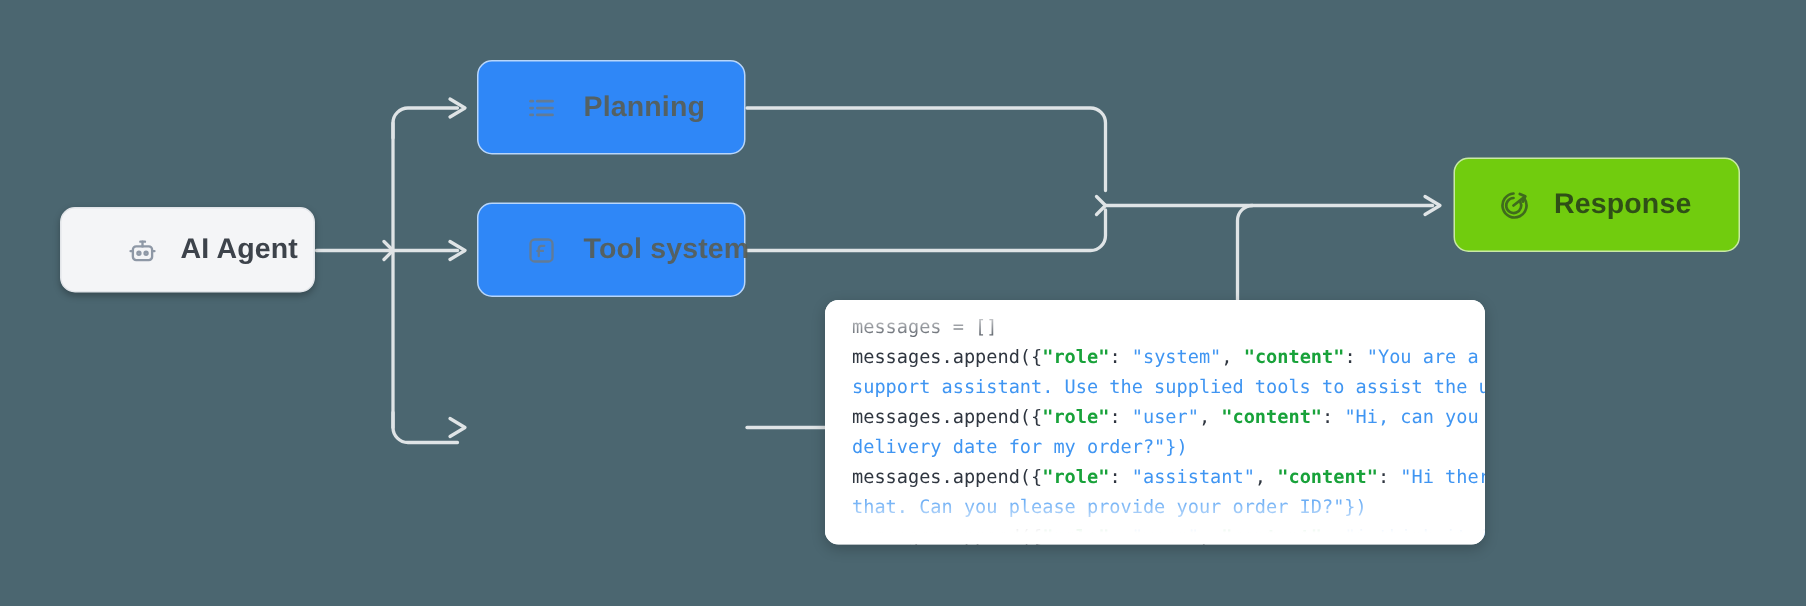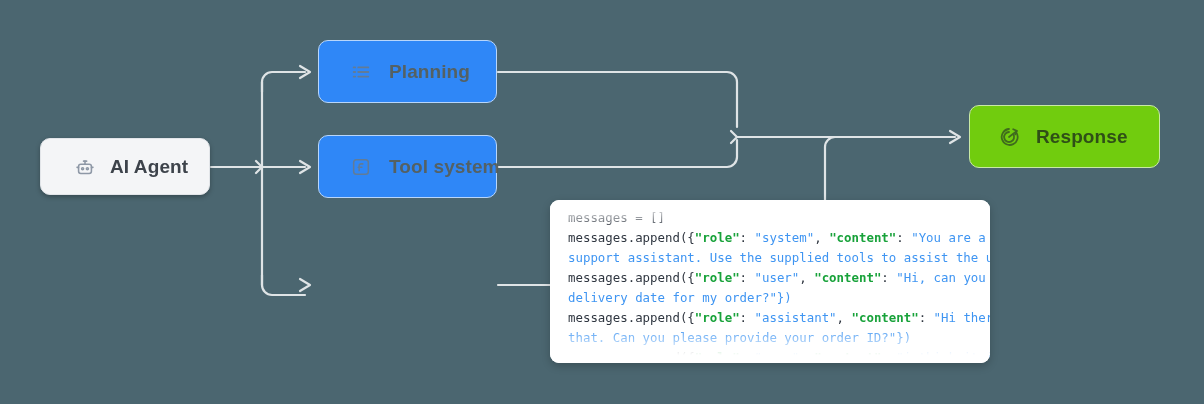--- a/index.html
+++ b/index.html
@@ -31,20 +31,21 @@
     white-space:nowrap;
   }
 
   
   #n-agent{
     left:40px;top:138px;width:170px;height:57px;
     background:#f4f5f7;
     border:1px solid #e2e5e9;
     box-shadow:0 2px 5px rgba(0,0,0,.28);
     padding-left:31px;
+    justify-content:center;
   }
   #n-agent .lbl{color:#3d434b;font-weight:700;margin-left:12px;}
   #n-agent .ico svg{stroke:#8e98a6;}
 
   
   .blue{
     width:179px;height:63px;
     background:#2f87f7;
     border:1px solid #b8d6fb;
     padding-left:29px;

